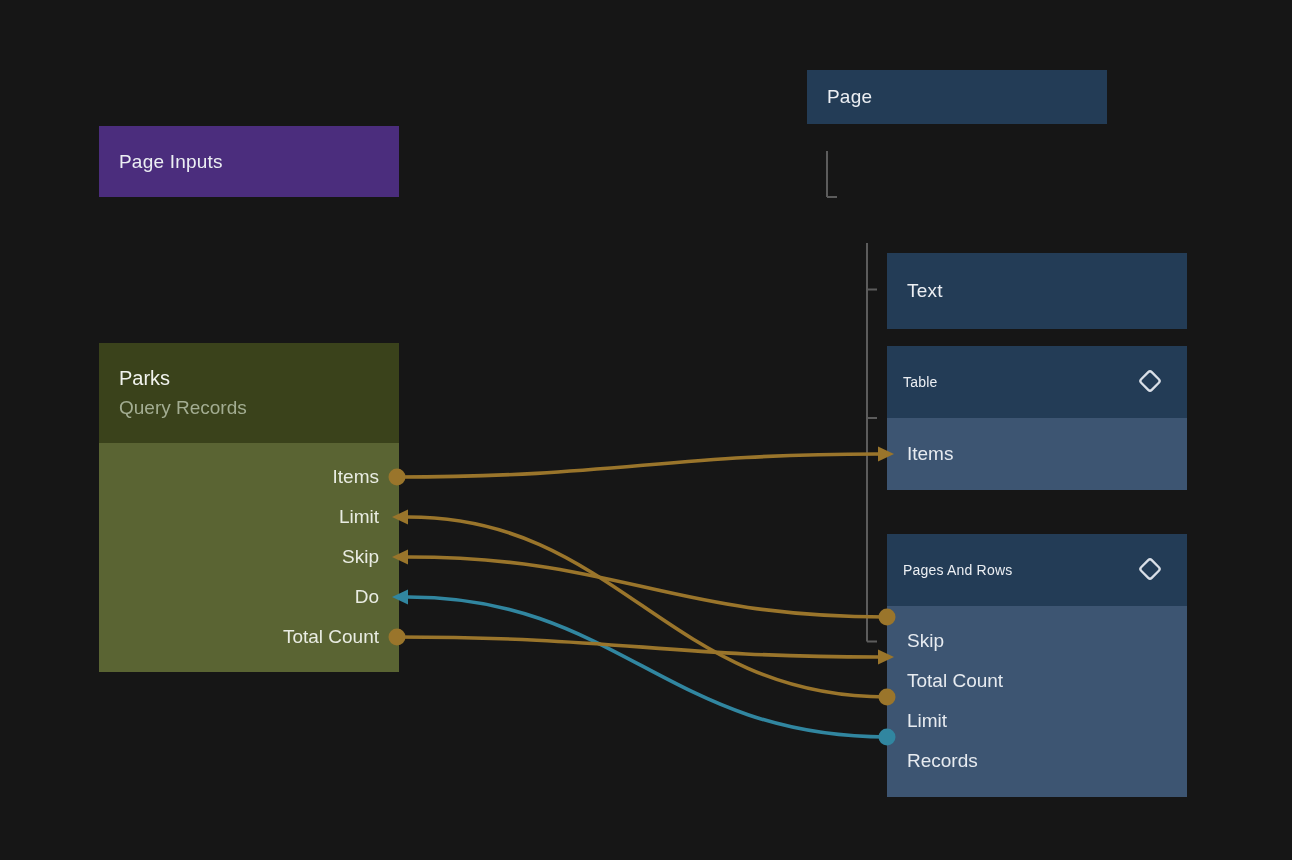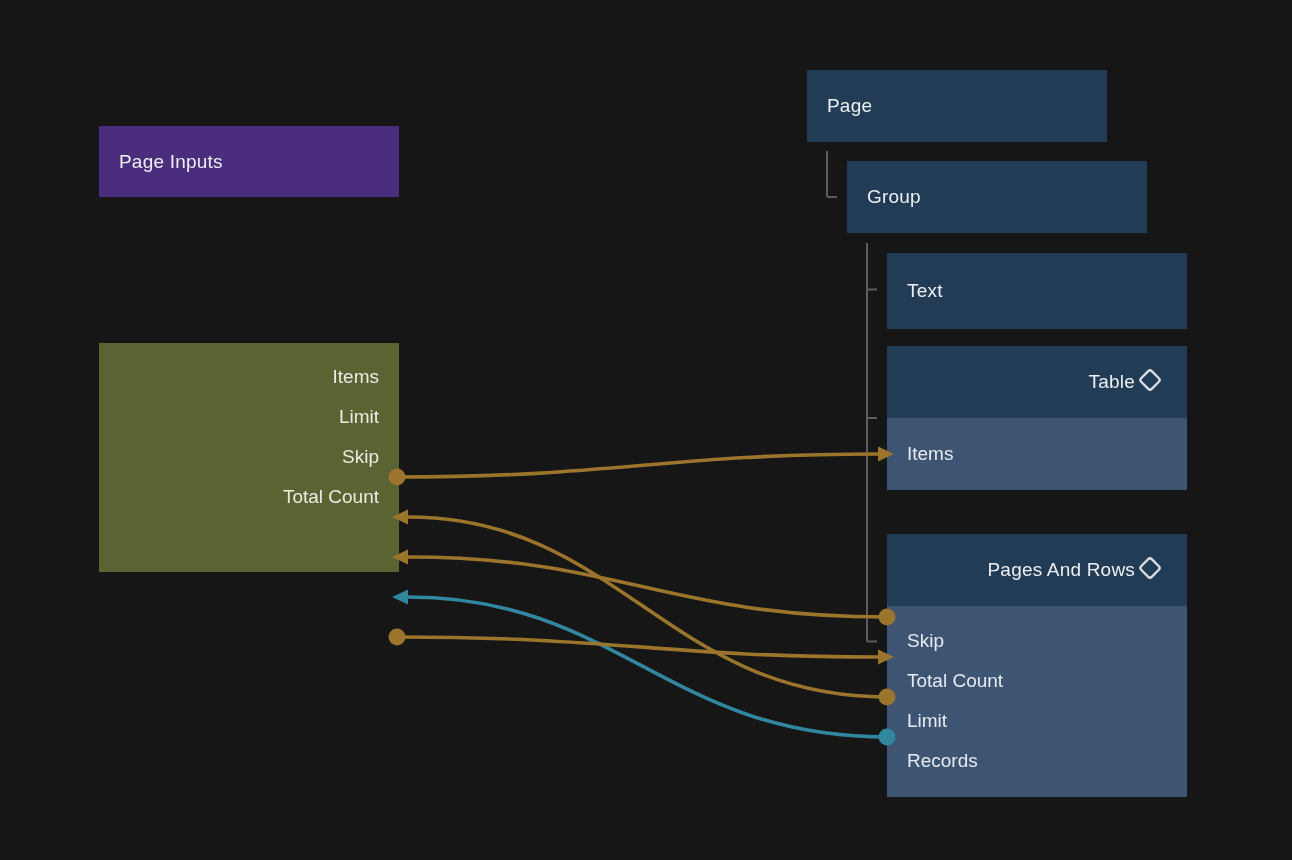--- a/index.html
+++ b/index.html
@@ -15,65 +15,69 @@
   #parks{left:99px;top:343px;width:300px;}
   #parks-header{height:100px;background:#3A421B;display:flex;flex-direction:column;justify-content:center;padding-left:20px;box-sizing:border-box;}
   #parks-header .t1{color:#F1F3EE;font-size:20px;line-height:30px;}
   #parks-header .t2{color:#A3AD92;font-size:19px;line-height:30px;}
   #parks-body{height:229px;background:#5A6433;padding-top:14px;box-sizing:border-box;}
   .port{height:40px;display:flex;align-items:center;justify-content:flex-end;padding-right:20px;color:#E9ECE3;font-size:19px;}
 
   
   .bluehdr{background:#233C56;}
   .bluerow{background:#3D5572;}
-  #node-page{left:807px;top:70px;width:300px;height:72px;padding-left:20px;}
+  #node-page{left:807px;top:70px;width:300px;height:54px;padding-left:20px;}
   #node-group{left:847px;top:161px;width:300px;height:72px;padding-left:20px;}
   #node-text{left:887px;top:253px;width:300px;height:76px;padding-left:20px;}
   #node-table{left:887px;top:346px;width:300px;}
   #node-par{left:887px;top:534px;width:300px;}
-  .hdr-row{height:72px;display:flex;align-items:center;justify-content:flex-end;padding:0 22px 0 16px;color:#ECEFF3;font-size:19px;letter-spacing:.2px;}
+  .hdr-row{height:72px;display:flex;align-items:center;justify-content:space-between;padding:0 22px 0 16px;color:#ECEFF3;font-size:14px;letter-spacing:.2px;}
   .sub-row{height:72px;display:flex;align-items:center;padding-left:20px;color:#E7EBF0;font-size:19px;}
   #par-body{height:191px;padding-top:15px;box-sizing:border-box;}
   .par-row{height:40px;display:flex;align-items:center;padding-left:20px;color:#E7EBF0;font-size:19px;}
 
   #wires{position:absolute;left:0;top:0;width:1292px;height:860px;pointer-events:none;}
 </style>
 </head>
 <body>
 
 <div id="canvas">
 
   <div class="box hdr" id="page-inputs">
     <span>Page Inputs</span>
   </div>
 
   <div class="box" id="parks">
+    <div id="parks-header">
+      <span class="t1">Parks</span>
+      <span class="t2">Query Records</span>
+    </div>
     <div id="parks-body">
       <div class="port" id="parks-port-items">
         <span>Items</span>
       </div>
       <div class="port" id="parks-port-limit">
         <span>Limit</span>
       </div>
       <div class="port" id="parks-port-skip">
         <span>Skip</span>
+      </div>
+      <div class="port" id="parks-port-do">
+        <span>Do</span>
       </div>
       <div class="port" id="parks-port-total-count">
         <span>Total Count</span>
       </div>
     </div>
   </div>
 
   <div class="box hdr bluehdr" id="node-page">
     <span>Page</span>
   </div>
 
-  <div class="box hdr bluehdr" id="node-group">
-    <span>Group</span>
-  </div>
 
   <div class="box hdr bluehdr" id="node-text">
     <span>Text</span>
   </div>
 
   <div class="box" id="node-table">
     <div class="hdr-row bluehdr">
       <span>Table</span>
       <span>
         <svg width="30" height="30" viewBox="0 0 30 30">

